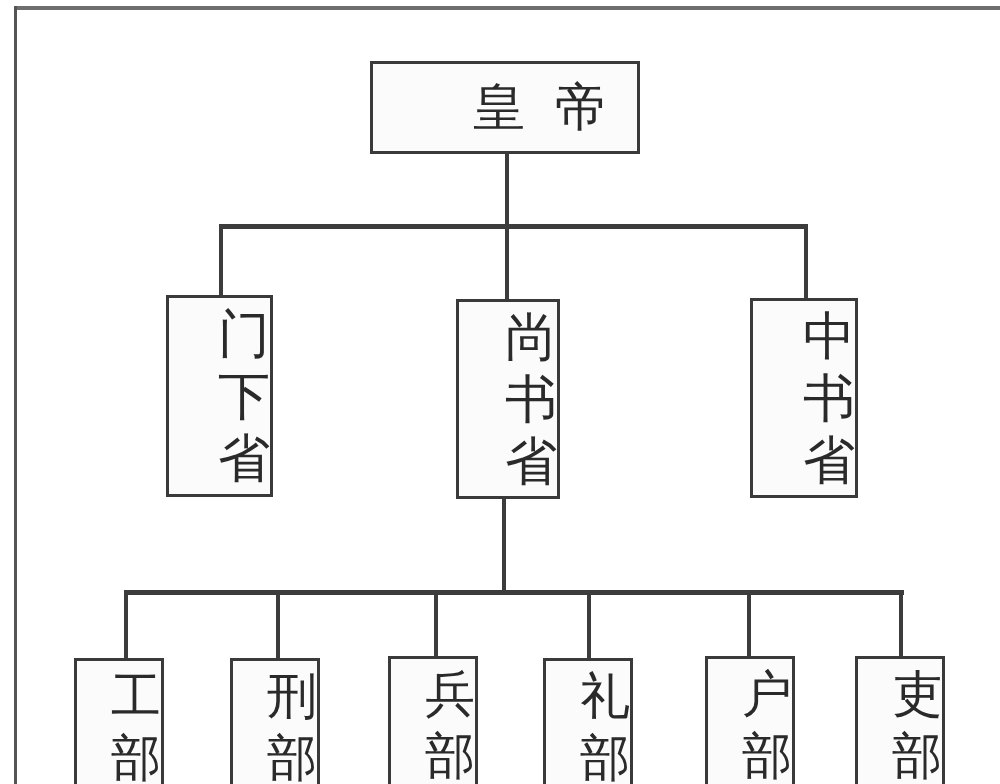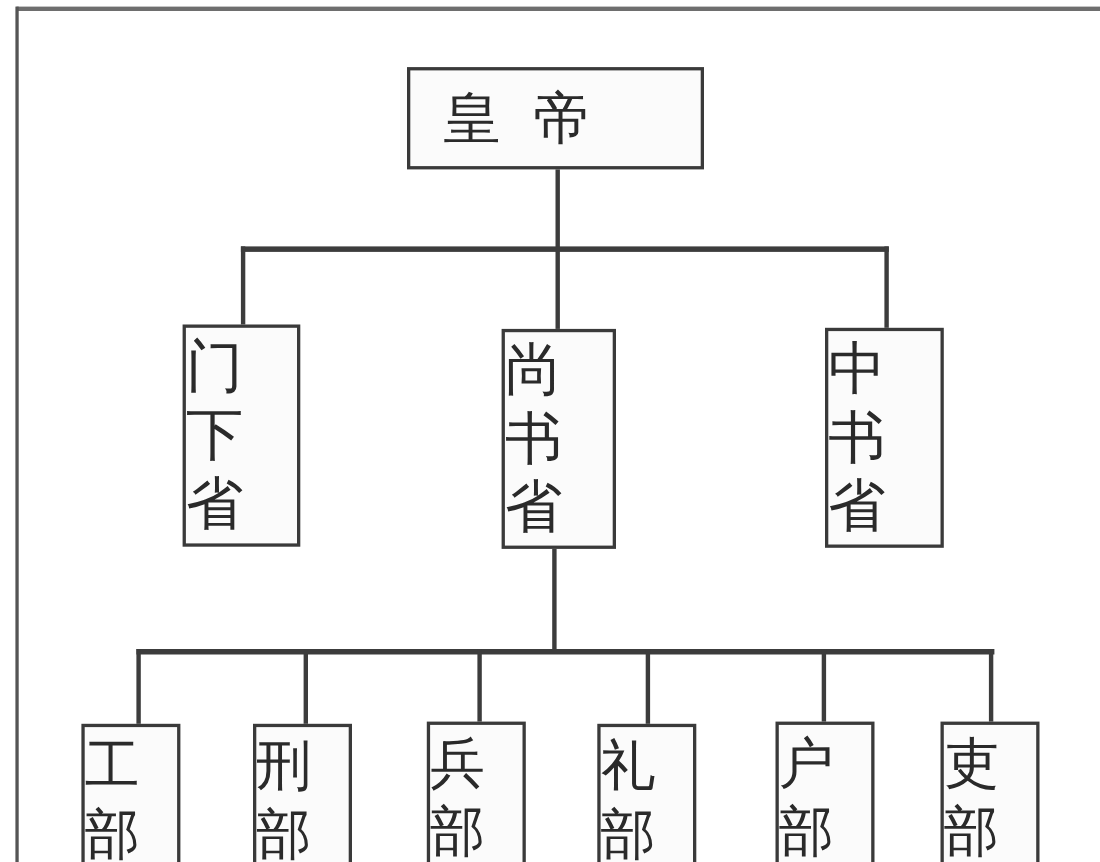--- a/index.html
+++ b/index.html
@@ -1,21 +1,21 @@
 <!DOCTYPE html>
 <html><head>
 <meta charset="utf-8">
 <style>
   html, body { margin:0; padding:0; background:#ffffff; }
   body { width:1000px; height:784px; position:relative; overflow:hidden;
          font-family:"DejaVu Sans", sans-serif; color:#2a2a2a; }
   .frame-top { position:absolute; left:15px; top:6px; width:985px; height:4px; background:#6e6e6e; }
   .frame-left { position:absolute; left:14px; top:6px; width:3px; height:778px; background:#555; }
   .box { position:absolute; border:3px solid #3a3a3a; background:#fbfbfb; box-sizing:border-box;
-         display:flex; align-items:center; justify-content:flex-start; }
+         display:flex; align-items:center; justify-content:flex-end; }
   .hline, .vline { position:absolute; background:#3c3c3c; }
   .vtext { display:flex; flex-direction:column; align-items:center; font-size:52px; line-height:62px; }
   .htext { font-size:52px; letter-spacing:30px; padding-left:30px; }
   .small { font-size:50px; line-height:62px; }
 </style>
 </head>
 <body>
 
 <div class="frame-top"></div>
 <div class="frame-left"></div>

